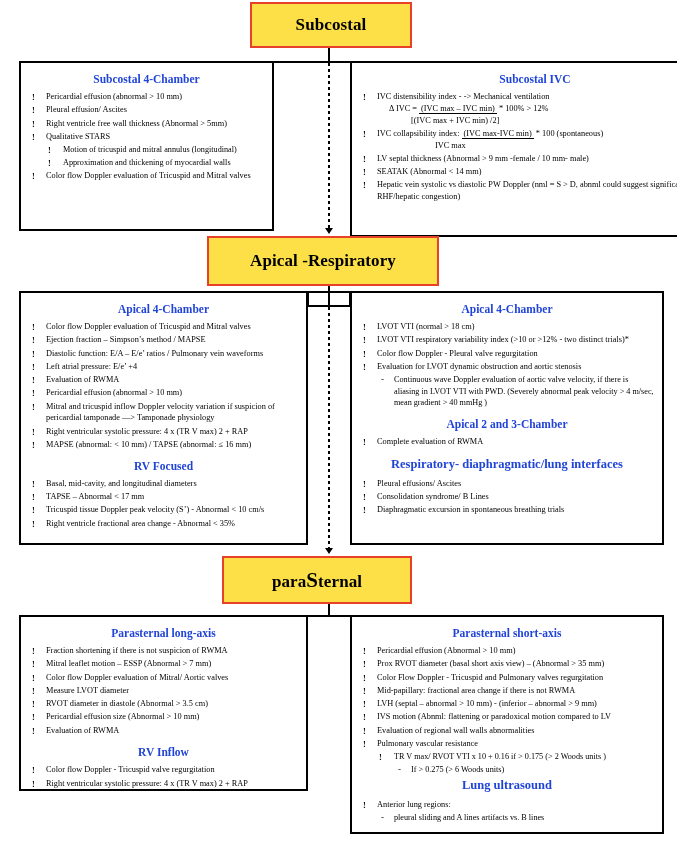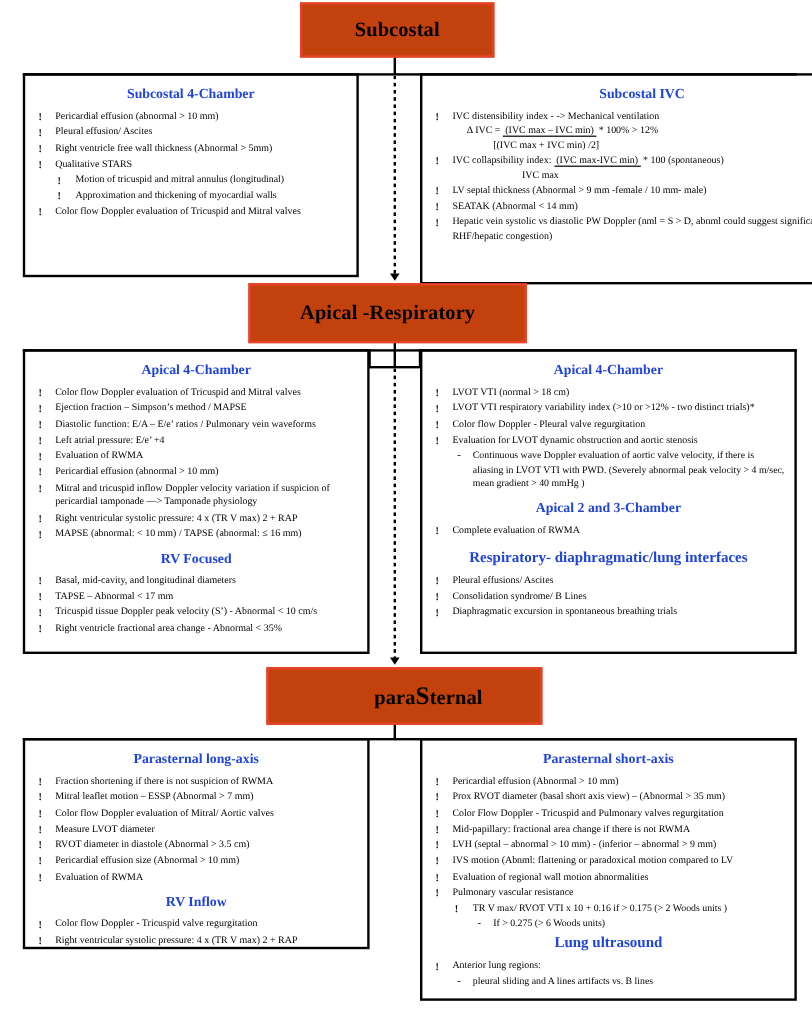--- a/index.html
+++ b/index.html
@@ -16,21 +16,21 @@
     width: 677px;
     height: 841px;
     overflow: hidden;
     background: #ffffff;
   }
 
   
   .hdr-box {
     position: absolute;
     border: 2px solid #e8412a;
-    background: #c2410c;
+    background: #fde047;
     display: flex;
     align-items: center;
     justify-content: center;
     z-index: 6;
   }
   .hdr-text {
     font-family: "Liberation Serif", "DejaVu Serif", serif;
     font-weight: bold;
     font-size: 17px;
     color: #000000;
@@ -158,21 +158,21 @@
     <span class="hdr-text">Subcostal</span>
   </div>
 
   <div class="vline" style="left:328px; top:44px; width:2px; height:18px;"></div>
 
   <div class="hline" style="left:19px; top:61px; width:645px; height:2px;"></div>
 
   <div class="dotline" style="left:328px; top:63px; width:2px; height:168px;"></div>
   <div class="arrowhead" style="left:325px; top:228px;"></div>
 
-  <div class="panel" style="left:19px; top:61px; width:280px; height:170px;">
+  <div class="panel" style="left:19px; top:61px; width:255px; height:170px;">
     <div class="panel-inner">
       <div class="sec-title">Subcostal 4-Chamber</div>
       <ul class="blist">
         <li>
           <span class="bang">!</span>
           <span>Pericardial effusion (abnormal &gt; 10 mm)</span>
         </li>
         <li>
           <span class="bang">!</span>
           <span>Pleural effusion/ Ascites</span>
@@ -301,21 +301,21 @@
 
       <div class="sec-title big" style="margin-top:9px;">Respiratory- diaphragmatic/lung interfaces</div>
       <ul class="blist">
         <li><span class="bang">!</span><span>Pleural effusions/ Ascites</span></li>
         <li><span class="bang">!</span><span>Consolidation syndrome/ B Lines</span></li>
         <li><span class="bang">!</span><span>Diaphragmatic excursion in spontaneous breathing trials</span></li>
       </ul>
     </div>
   </div>
 
-  <div class="hdr-box" style="left:222px; top:556px; width:186px; height:44px;padding-left:40px;">
+  <div class="hdr-box" style="left:222px; top:556px; width:186px; height:44px;">
     <span class="hdr-text"><span>para</span><span class="bigcap">S</span><span>ternal</span></span>
   </div>
 
   <div class="vline" style="left:328px; top:600px; width:2px; height:16px;"></div>
   <div class="hline" style="left:19px; top:615px; width:645px; height:2px;"></div>
 
   <div class="panel" style="left:19px; top:615px; width:289px; height:176px;">
     <div class="panel-inner">
       <div class="sec-title">Parasternal long-axis</div>
       <ul class="blist">
@@ -339,21 +339,21 @@
   <div class="panel" style="left:350px; top:615px; width:314px; height:219px;">
     <div class="panel-inner">
       <div class="sec-title">Parasternal short-axis</div>
       <ul class="blist">
         <li><span class="bang">!</span><span>Pericardial effusion (Abnormal &gt; 10 mm)</span></li>
         <li><span class="bang">!</span><span>Prox RVOT diameter (basal short axis view) – (Abnormal &gt; 35 mm)</span></li>
         <li><span class="bang">!</span><span>Color Flow Doppler - Tricuspid and Pulmonary valves regurgitation</span></li>
         <li><span class="bang">!</span><span>Mid-papillary: fractional area change if there is not RWMA</span></li>
         <li><span class="bang">!</span><span>LVH (septal – abnormal &gt; 10 mm) - (inferior – abnormal &gt; 9 mm)</span></li>
         <li><span class="bang">!</span><span>IVS motion (Abnml: flattening or paradoxical motion compared to LV</span></li>
-        <li><span class="bang">!</span><span>Evaluation of regional wall motion abnormalities</span></li>
+        <li><span class="bang">!</span><span>Evaluation of regional wall walls abnormalities</span></li>
         <li>
           <span class="bang">!</span>
           <span>Pulmonary vascular resistance</span>
           <ul class="blist">
             <li>
               <span class="bang">!</span>
               <span>TR V max/ RVOT VTI  x 10 + 0.16  if  &gt; 0.175 (&gt; 2 Woods units )</span>
               <ul class="blist">
                 <li class="dash">
                   <span class="dashmark">-</span>

